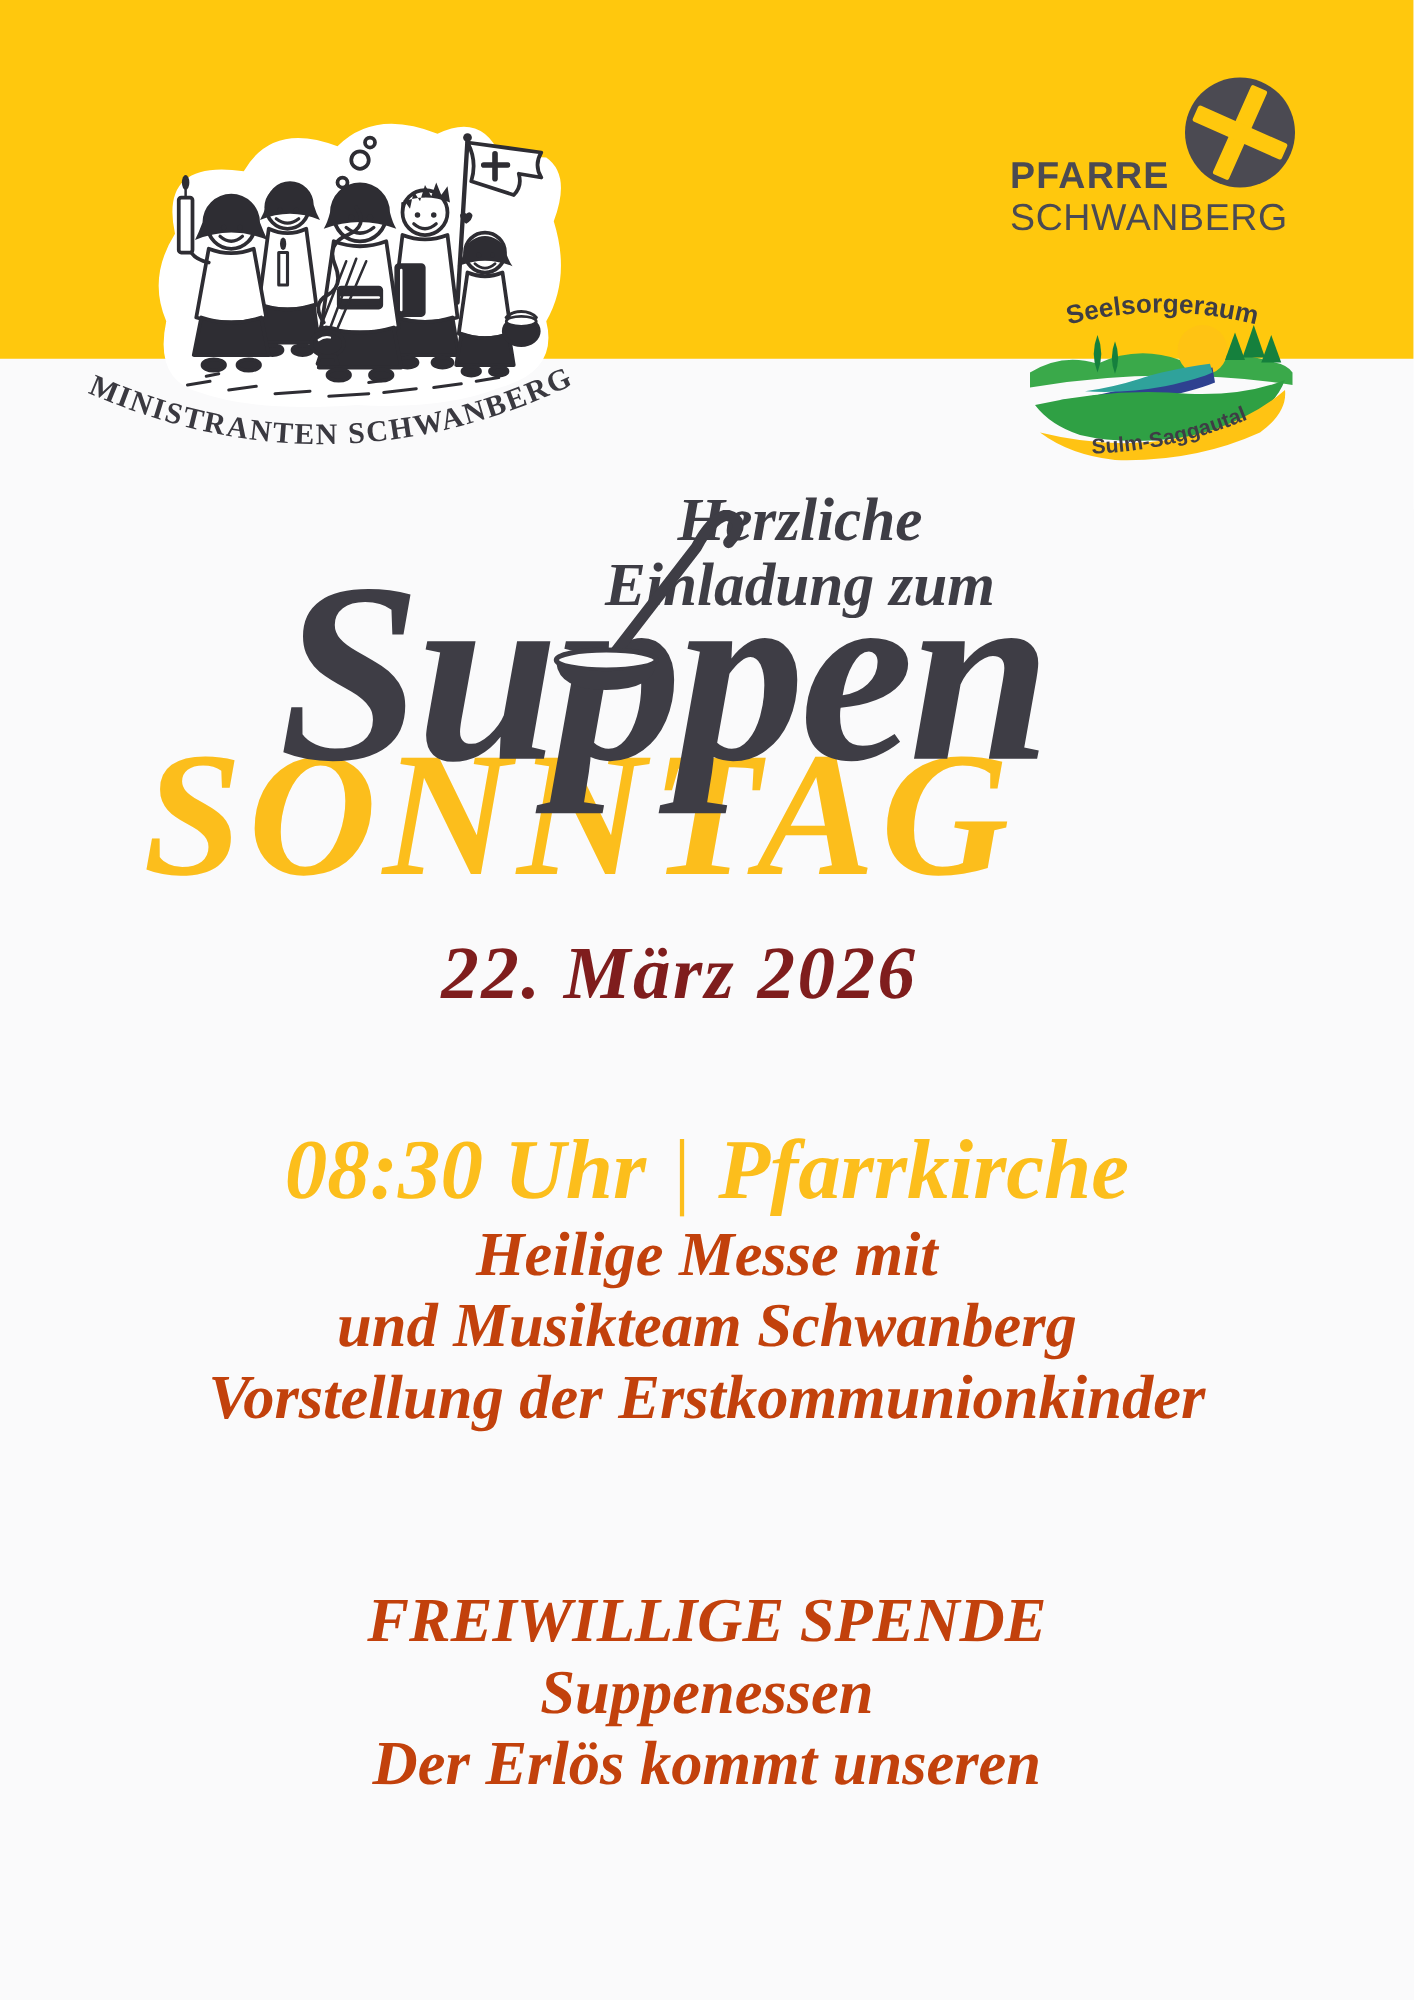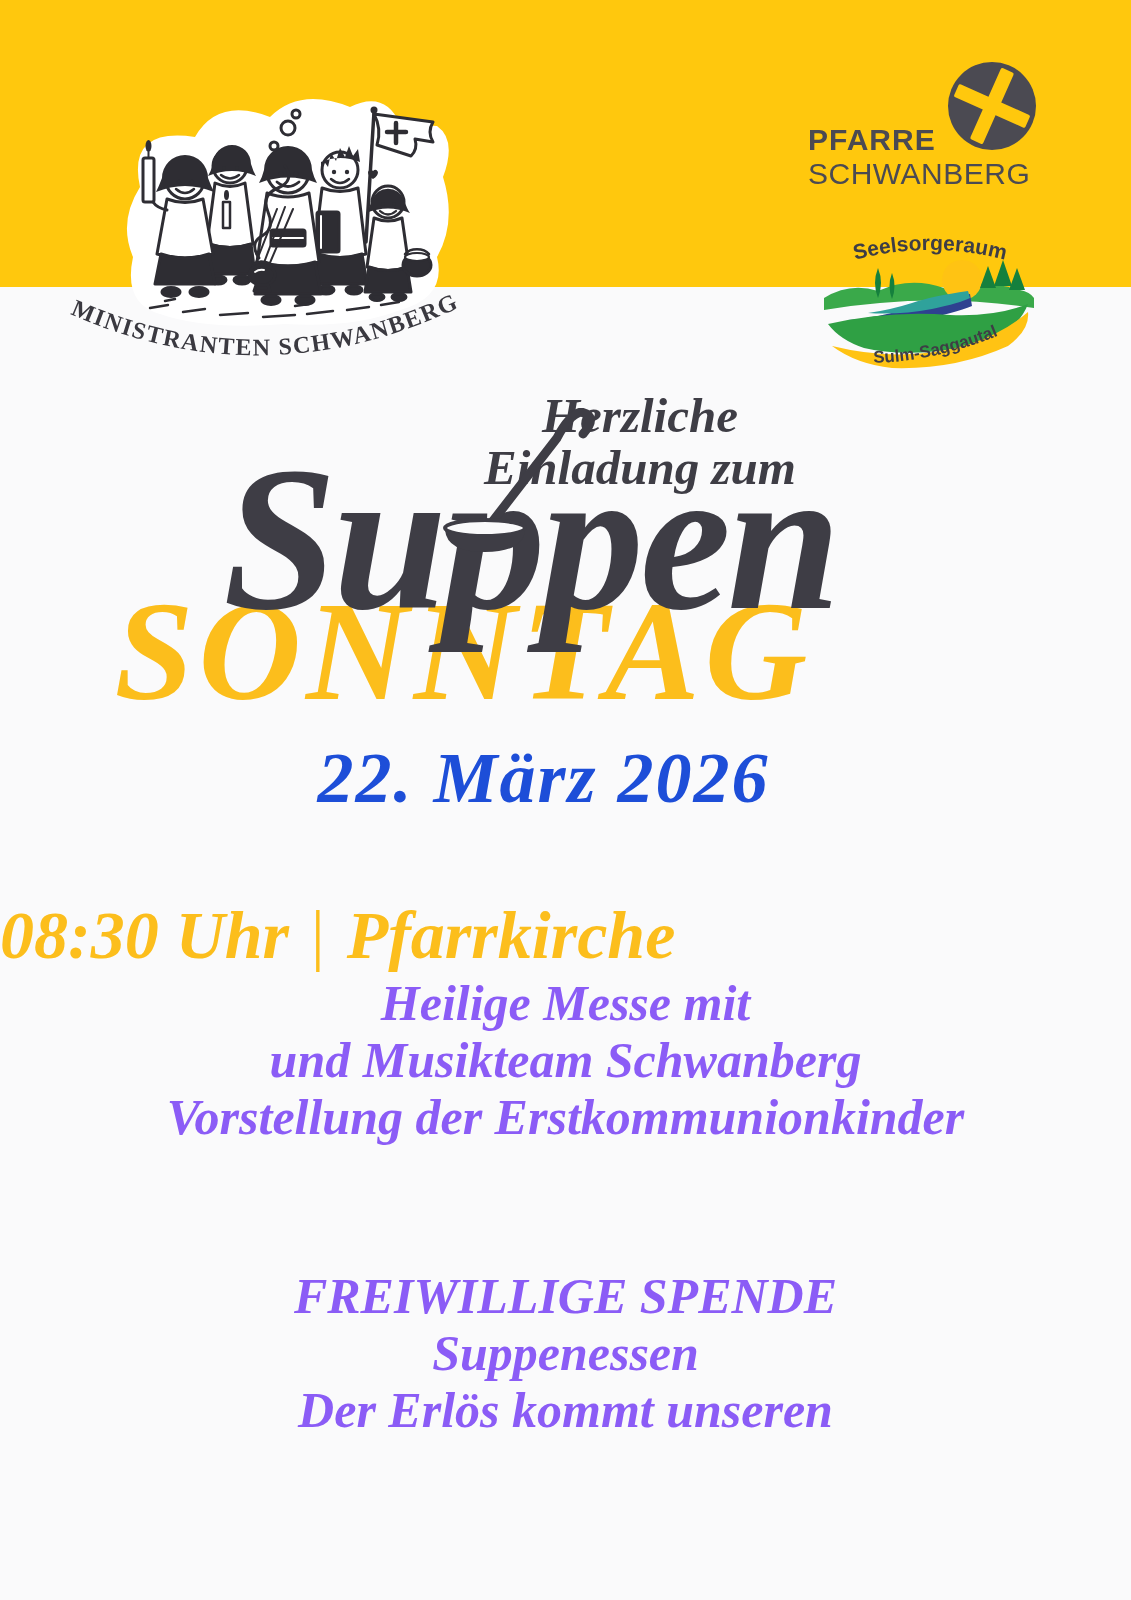--- a/index.html
+++ b/index.html
@@ -35,34 +35,34 @@
   .ladle{position:absolute;left:415px;top:408px;width:200px;height:175px;z-index:4;}
   .caps-title{
     position:absolute;left:0;top:580px;width:927px;
     text-align:center;
     font-style:italic;font-weight:700;font-size:142px;line-height:142px;
     letter-spacing:5px;color:#FCBE1C;z-index:2;
   }
   .date-line{
     position:absolute;left:0;top:733px;width:1087px;
     text-align:center;font-style:italic;font-weight:700;
-    font-size:72px;line-height:90px;letter-spacing:2px;color:#1d4ed8;
+    font-size:60px;line-height:90px;letter-spacing:2px;color:#7f1d1d;
   }
   .event-heading{
-    position:absolute;left:0;width:1131px;
+    position:absolute;left:0;width:1131px;text-align:center;
     font-style:italic;font-weight:700;font-size:68px;line-height:74px;
     color:#FCBE1C;white-space:nowrap;
   }
   .event-heading .sep{font-style:normal;font-weight:400;margin:0 22px;}
   .event-1-heading{top:898px;}
   .event-2-heading{top:1188px;}
   .details{
     position:absolute;left:0;width:1131px;text-align:center;
     font-style:italic;font-weight:700;font-size:50px;line-height:57px;
-    color:#8b5cf6;
+    color:#c2410c;
   }
   .event-1-details{top:975px;}
   .event-2-details{top:1268px;}
 </style>
 </head>
 <body>
 
 <div class="poster">
 
   <div class="band"></div>

